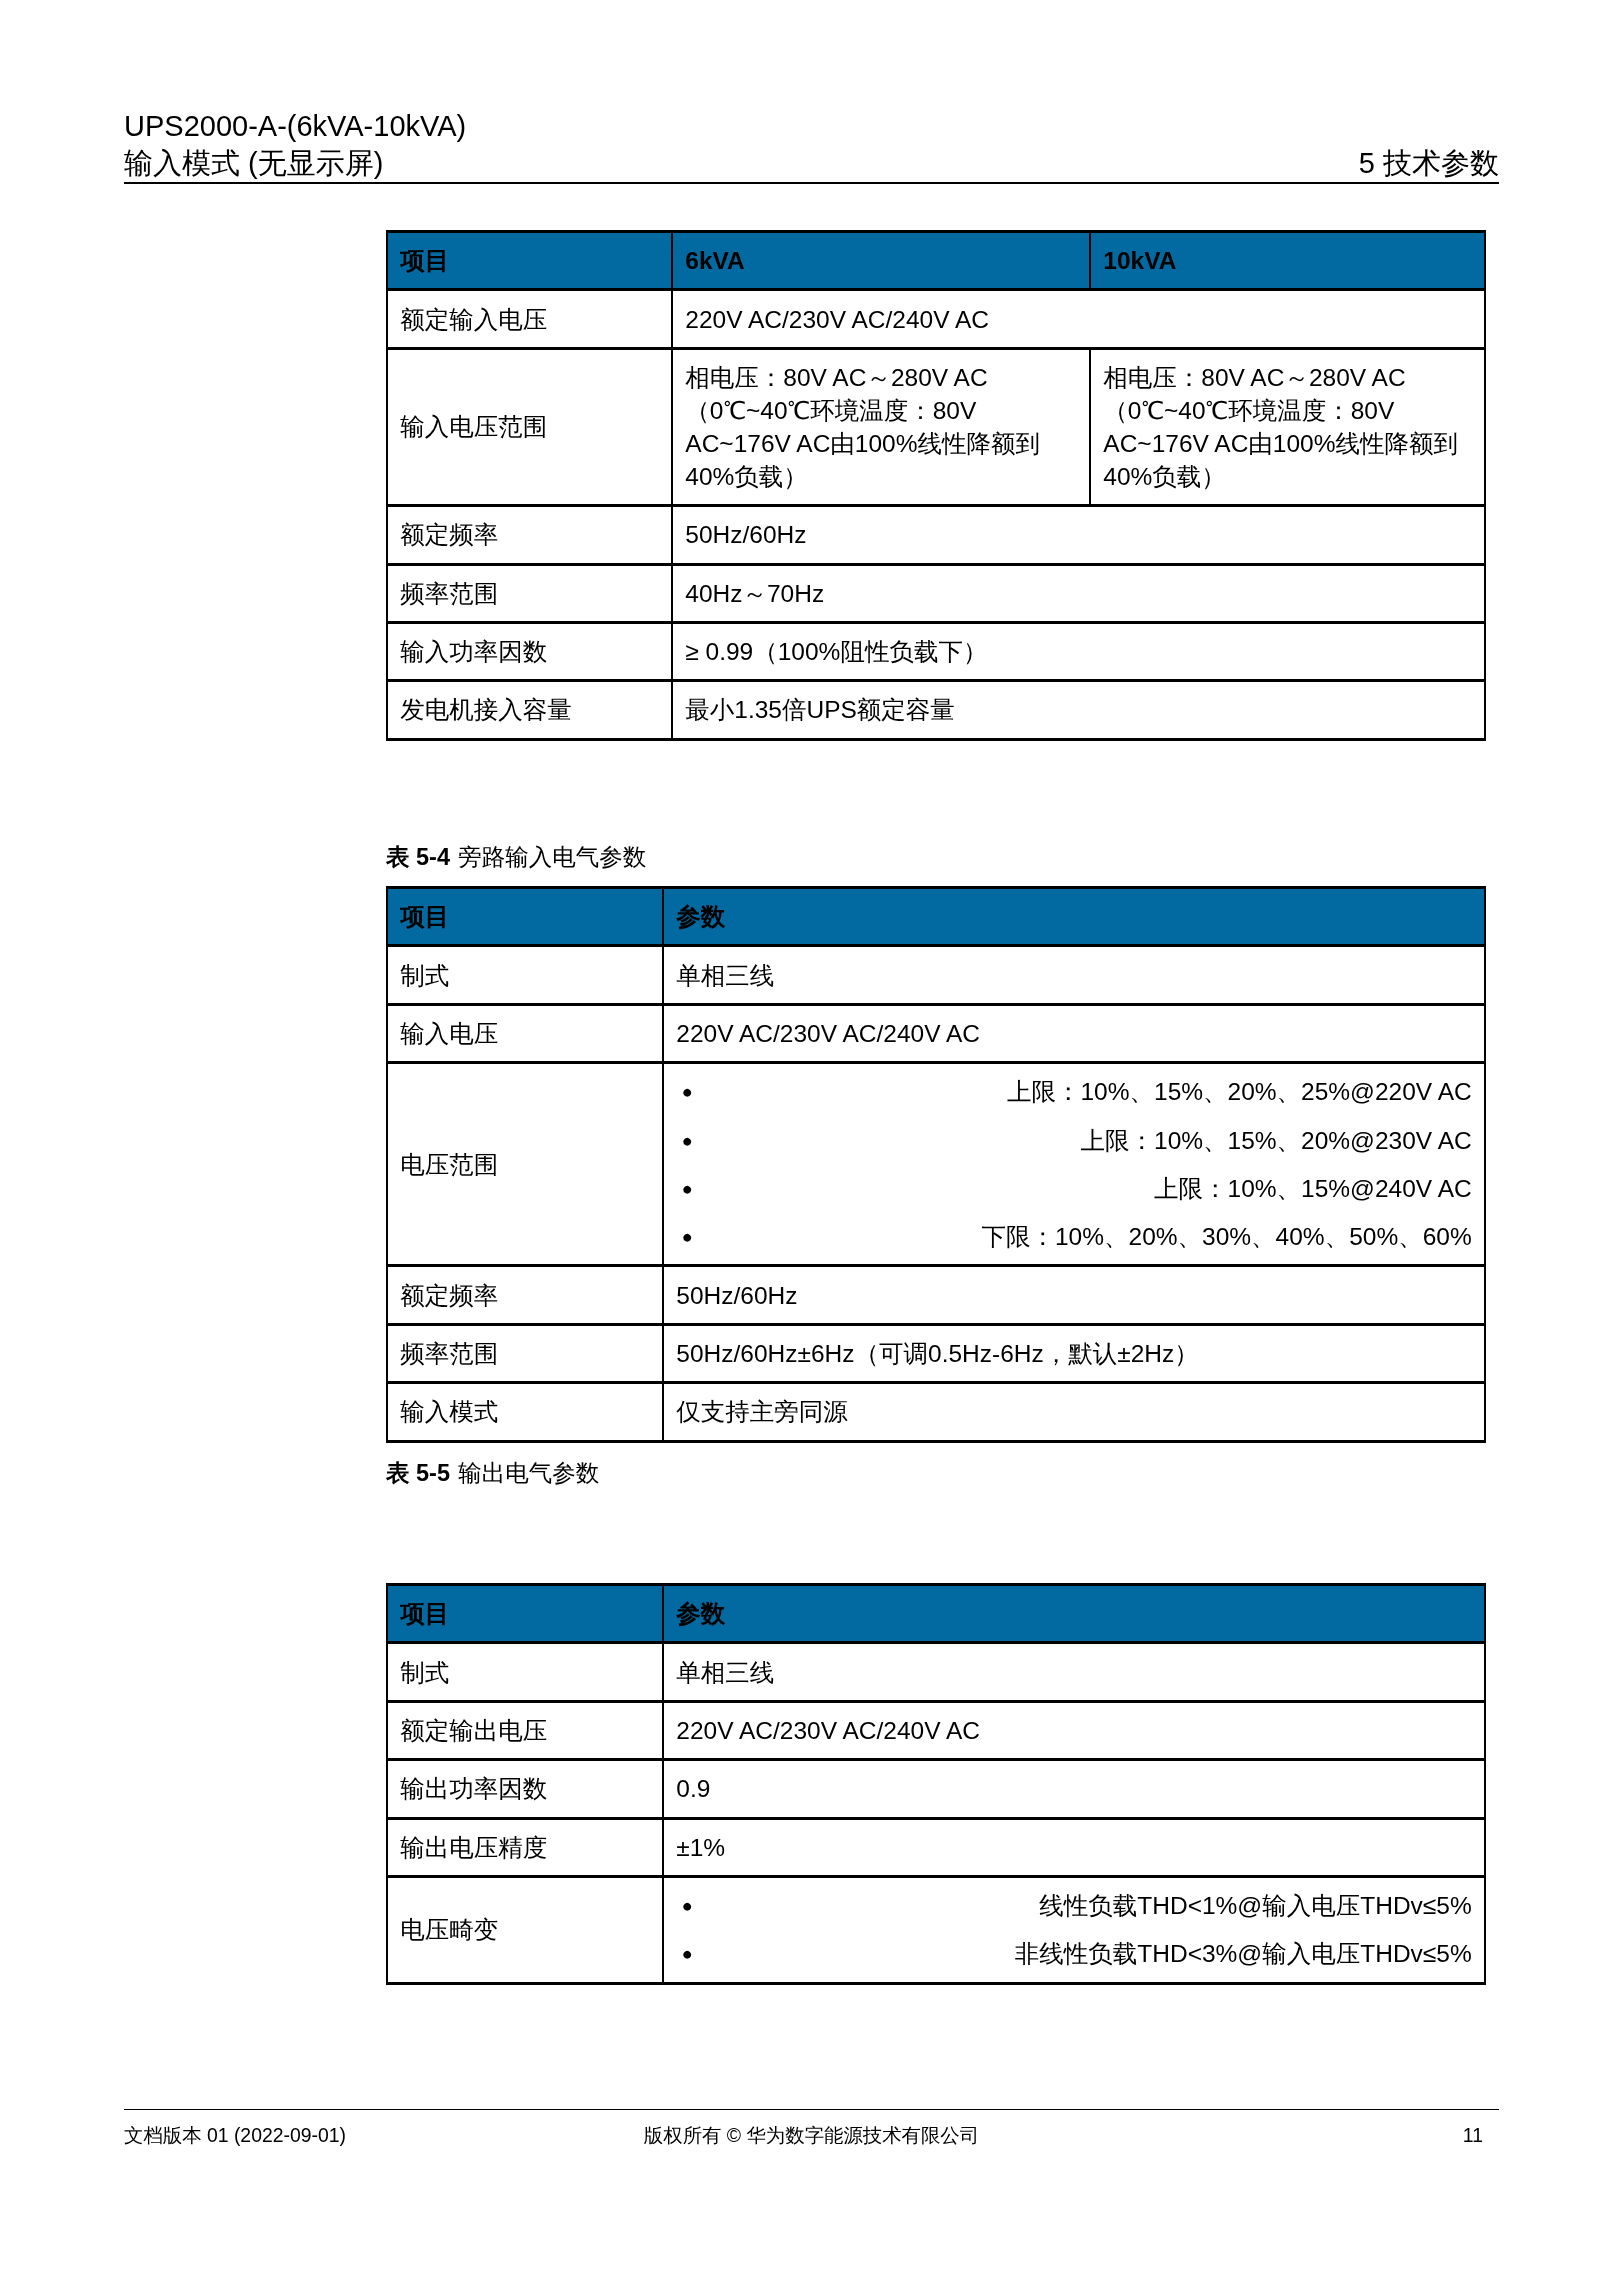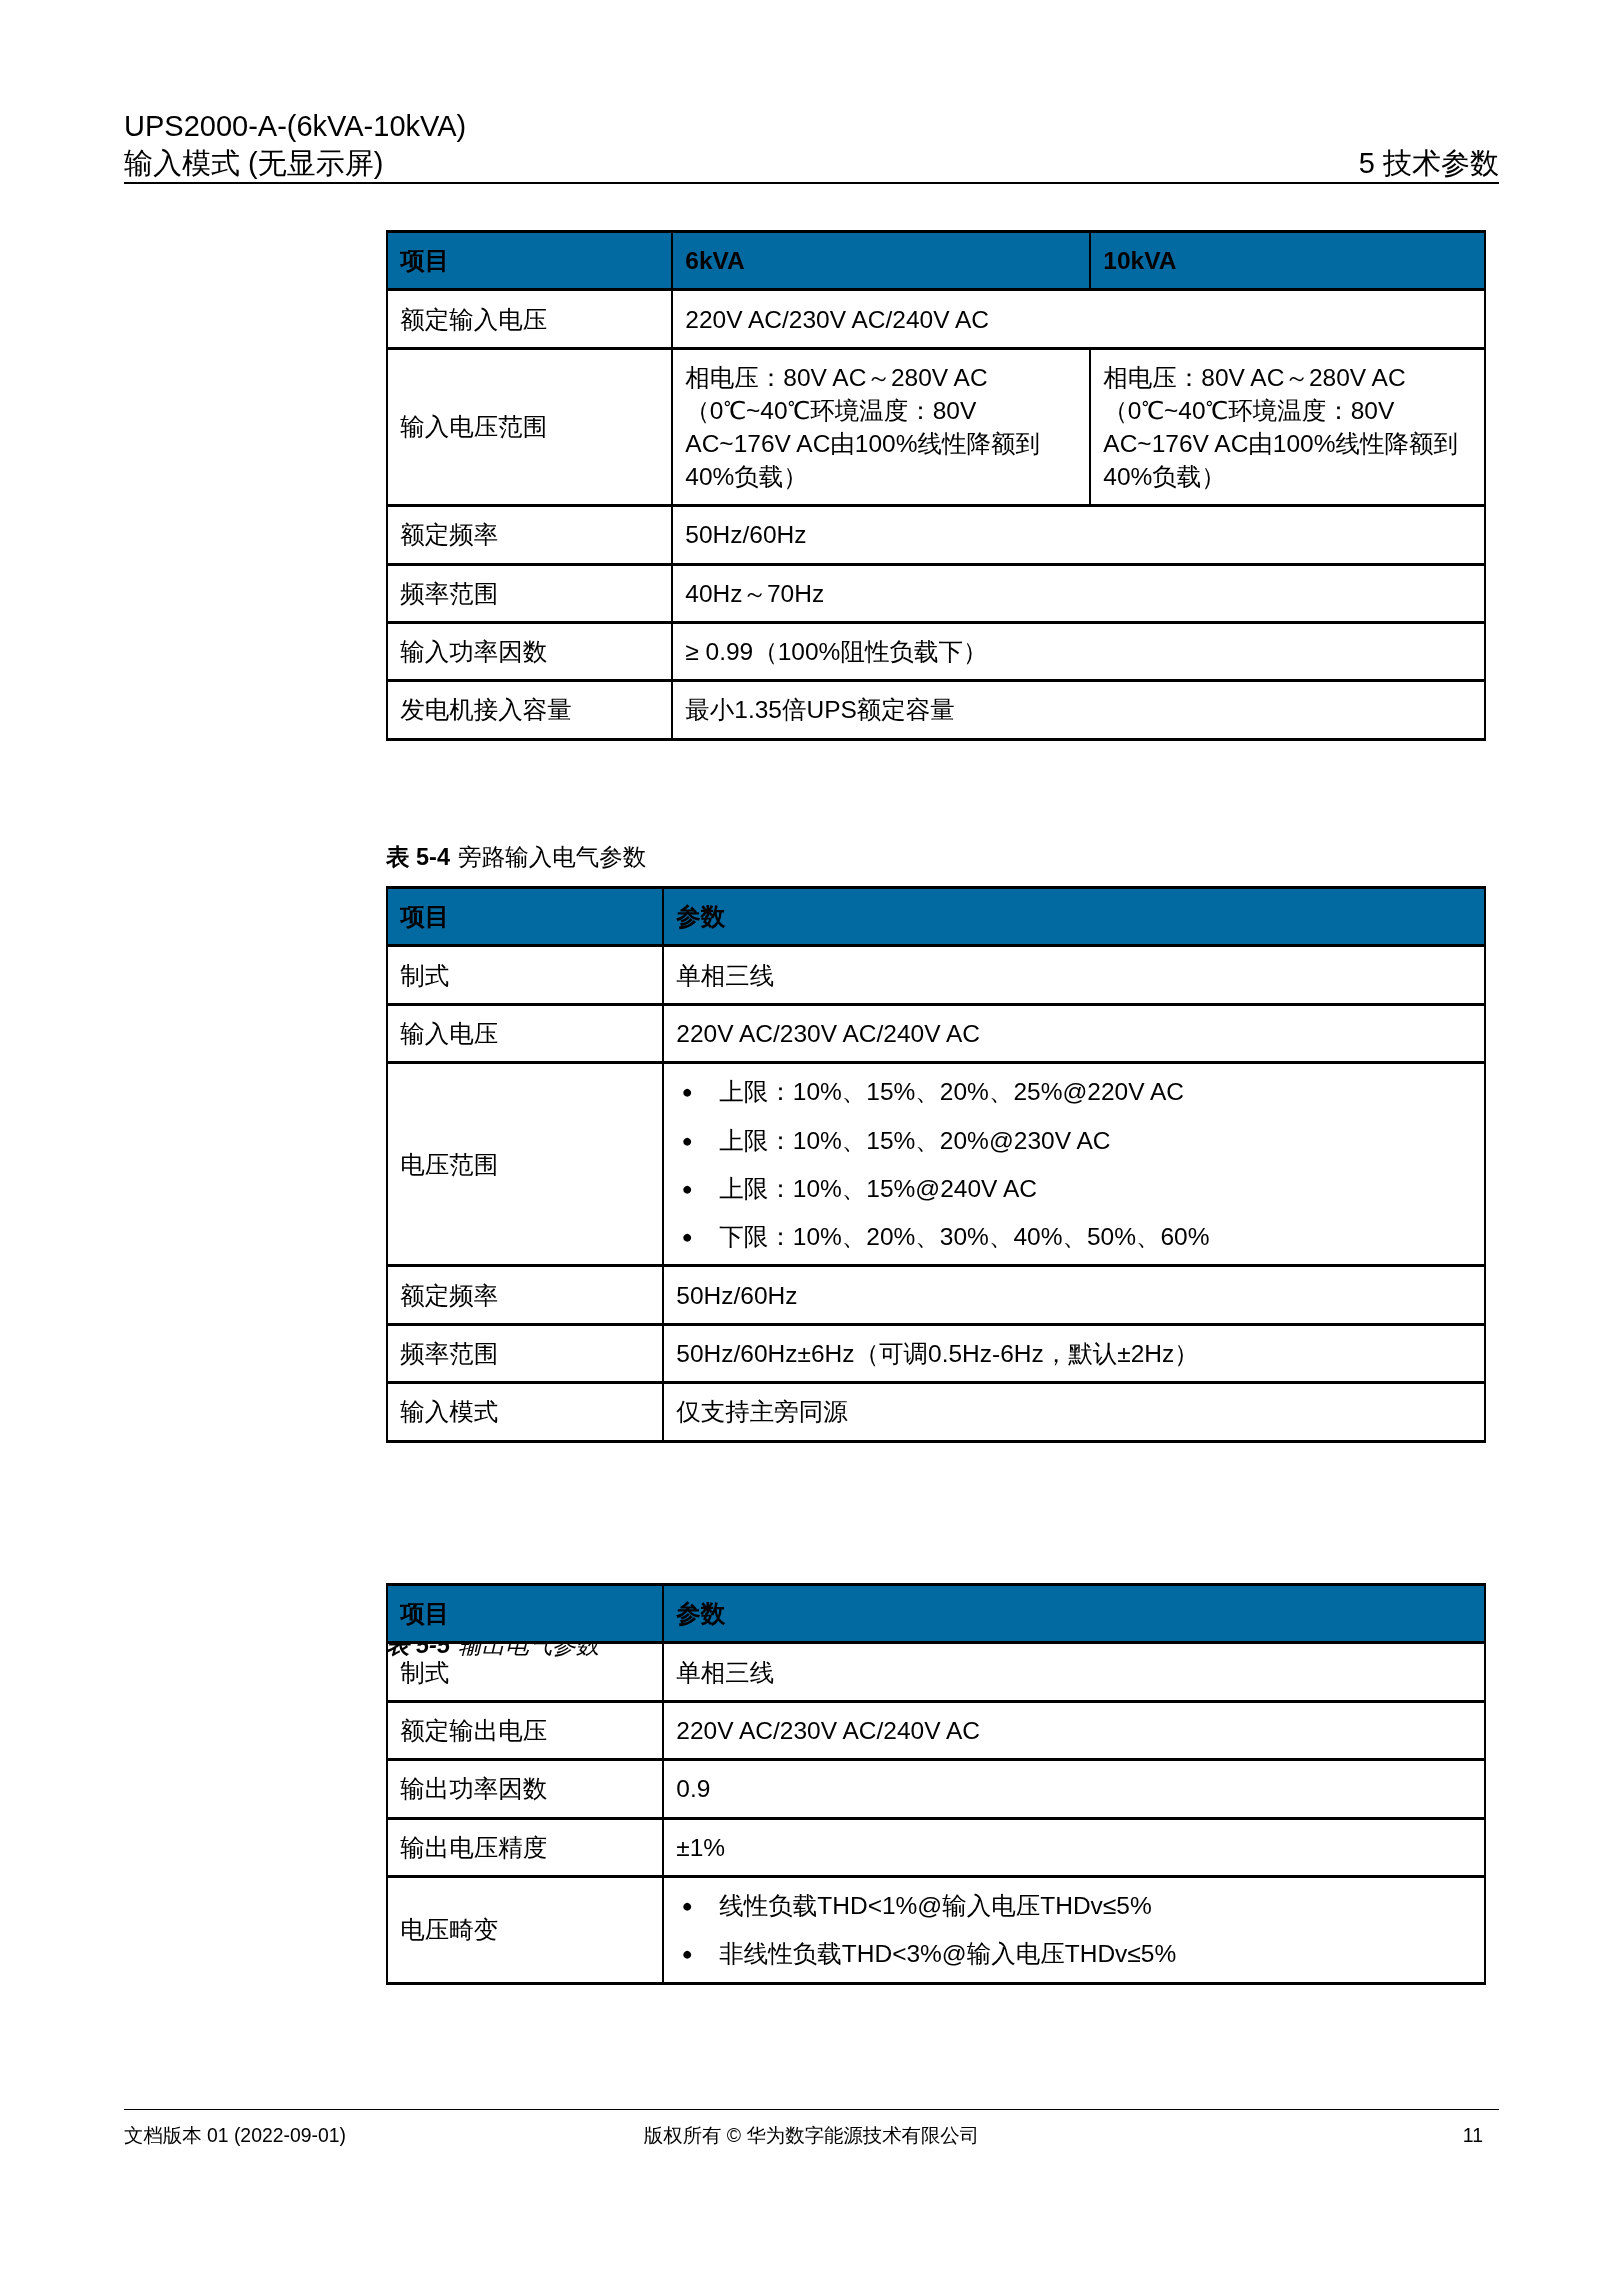--- a/index.html
+++ b/index.html
@@ -22,21 +22,21 @@
   .doc-header .row2 { display: flex; justify-content: space-between; }
 
   
   .table-caption {
     position: absolute; left: 386px;
     font-size: 23.5px; line-height: 30px;
     white-space: nowrap;
   }
   .table-caption .cap-label { font-weight: bold; margin-right: 8.2px; }
   #caption-bypass { top: 842px; }
-  #caption-output { top: 1630px; font-style: italic; }
+  #caption-output { top: 1458px; }
 
   
   table.spec-table {
     position: absolute; left: 386px; width: 1098px;
     border-collapse: collapse; table-layout: fixed;
     font-size: 24.5px; line-height: 33px;
   }
   #table-input  { top: 230px; }
   #table-bypass { top: 886px; }
   #table-output { top: 1583px; }
@@ -50,21 +50,21 @@
     text-align: left;
     vertical-align: middle;
     overflow-wrap: break-word;
     font-weight: normal;
   }
   .spec-table tr { height: 58px; }
   .spec-table thead th { background: #0369a1; font-weight: bold; }
 
   
   ul.bullets { list-style: none; margin: 0; padding: 0; }
-  ul.bullets li { position: relative; padding-left: 43px; margin-top: 15.3px; }
+  ul.bullets li { position: relative; padding-left: 43px; margin-top: 15.3px; text-align: right; }
   ul.bullets li:first-child { margin-top: 0; }
   ul.bullets li::before {
     content: "\25CF";
     position: absolute; left: 5.1px; top: 0;
     font-size: 18.4px; line-height: 33px;
   }
 
   
   .doc-footer {
     position: absolute; left: 124px; top: 2109px; width: 1375px;

